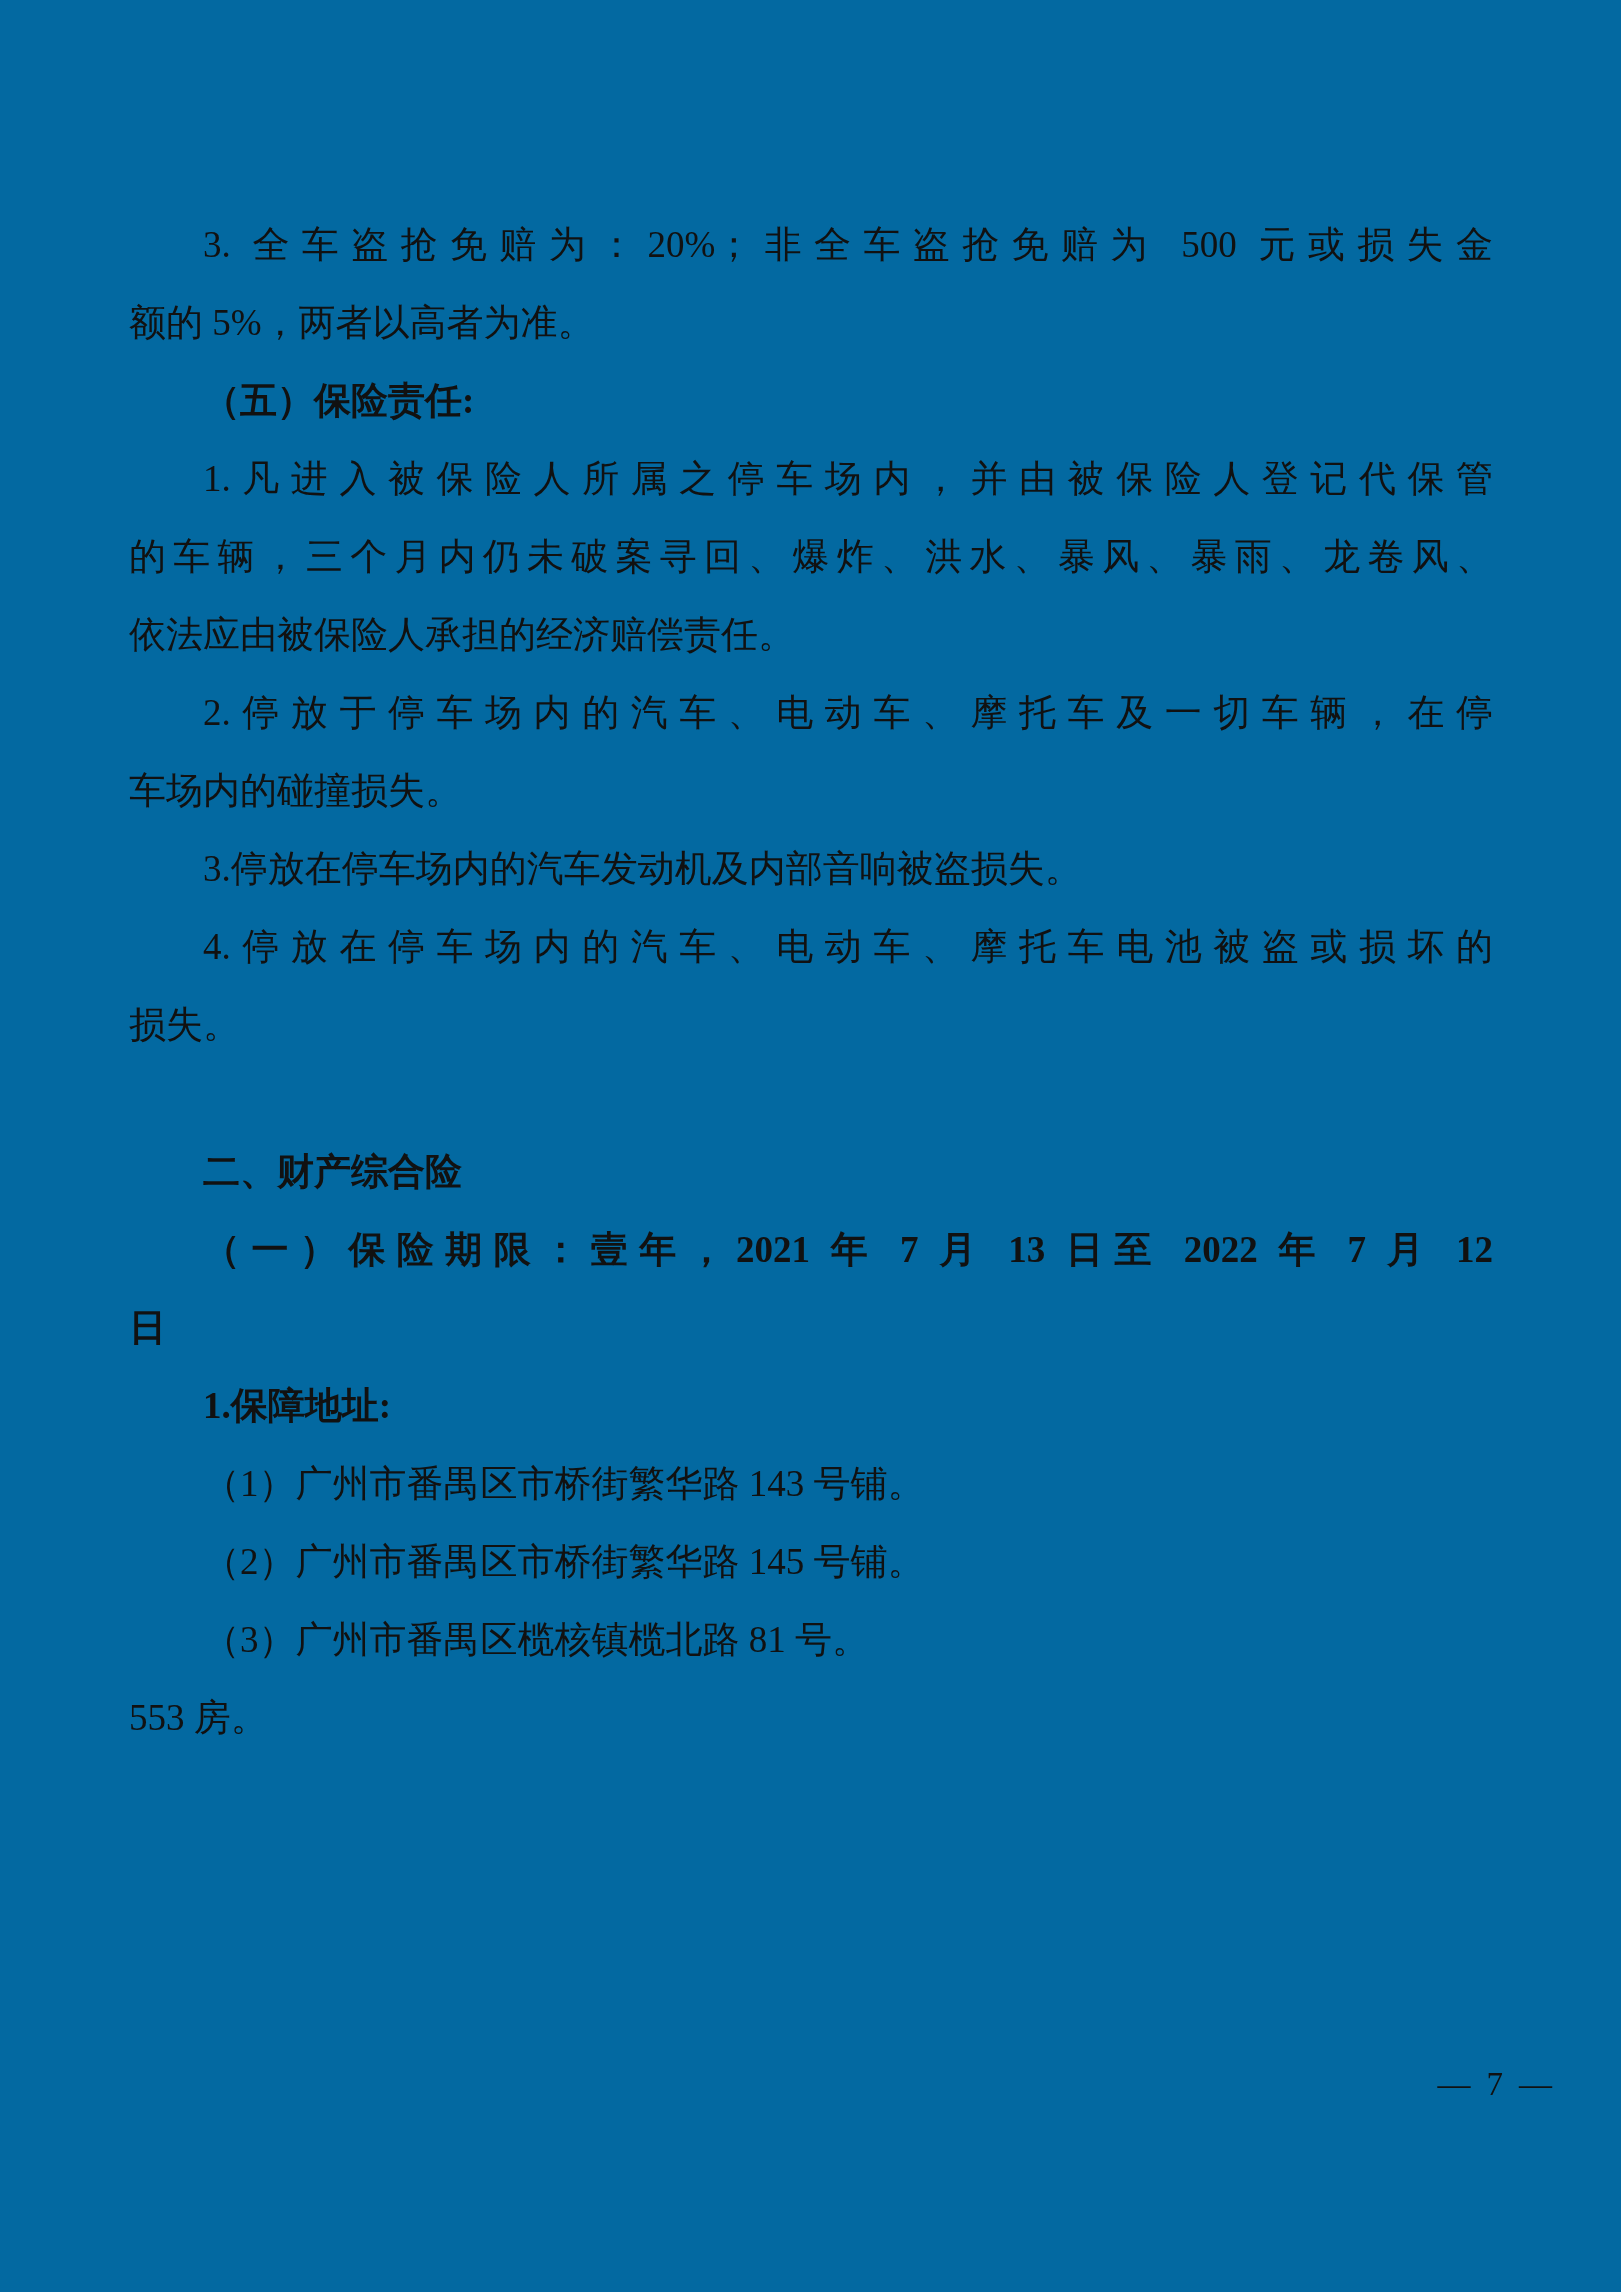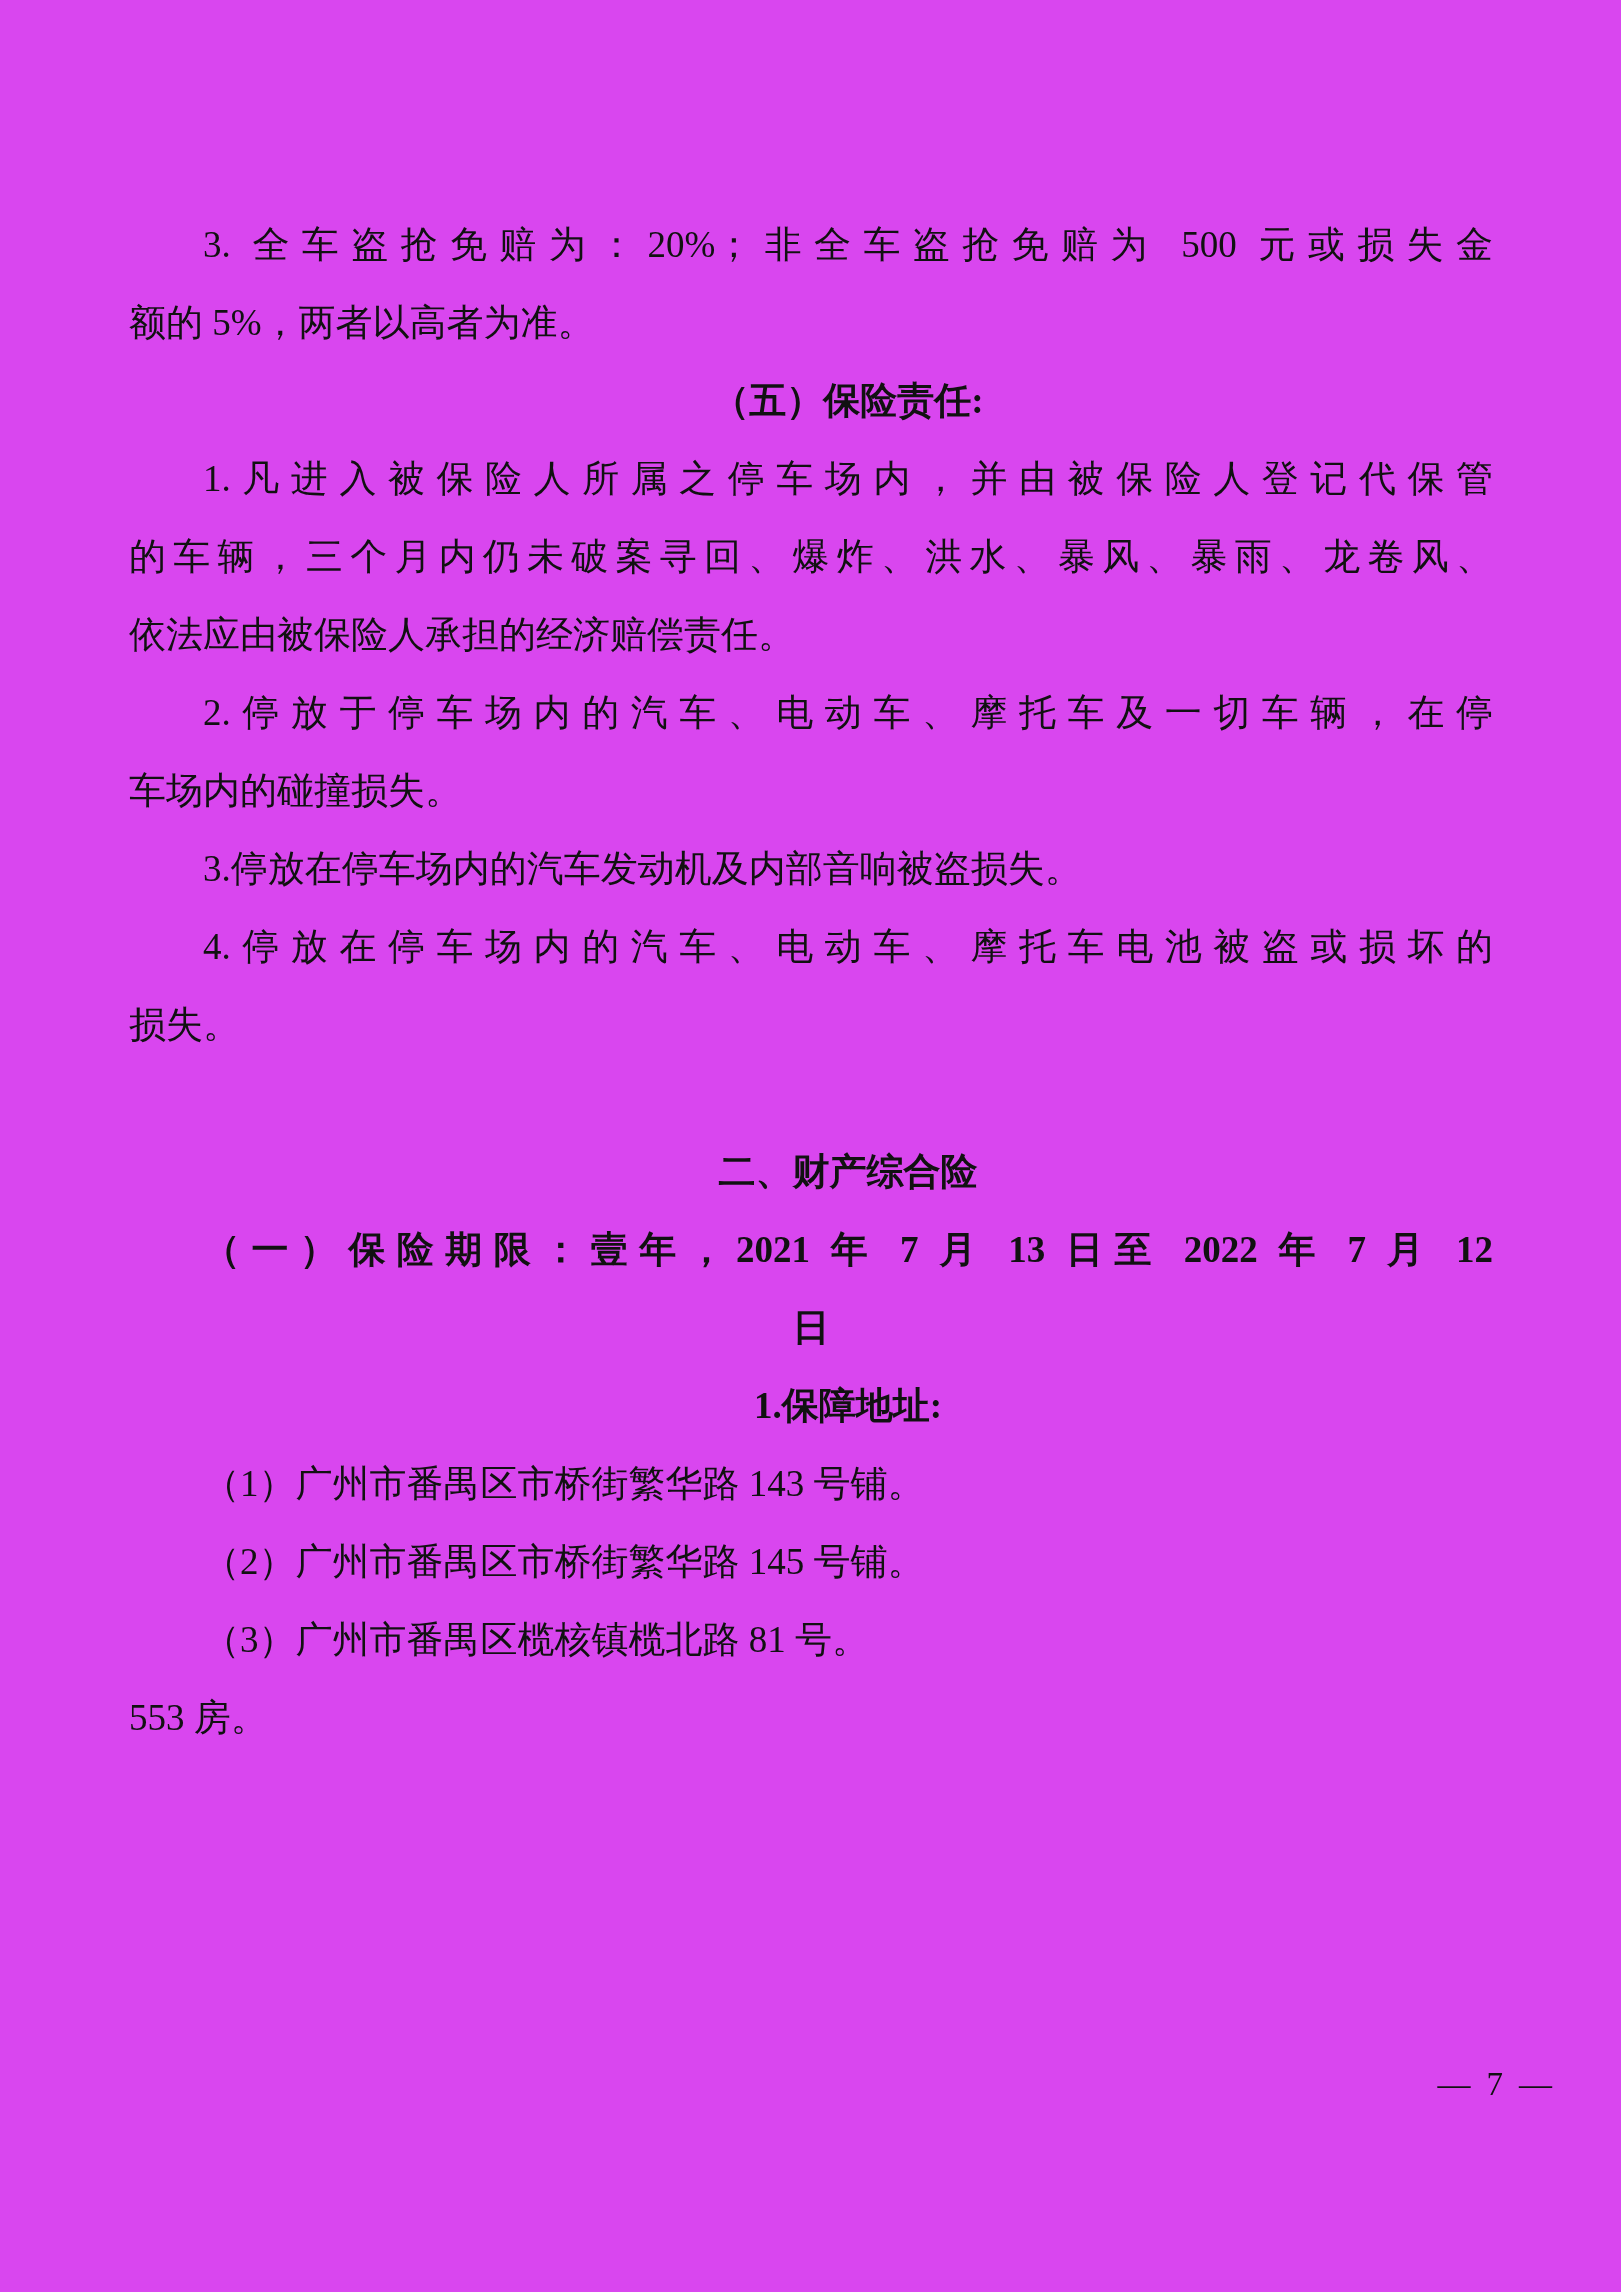--- a/index.html
+++ b/index.html
@@ -5,21 +5,21 @@
   html, body {
     margin: 0;
     padding: 0;
     background: #e8e8e8;
   }
   .page {
     position: relative;
     width: 1621px;
     height: 2293px;
     margin: 0 auto;
-    background: #d946ef;
+    background: #0369a1;
     overflow: hidden;
     font-family: "Liberation Serif", "DejaVu Serif", serif;
     color: #111111;
   }
   .content {
     position: absolute;
     top: 206px;
     left: 129px;
     width: 1364px;
   }
@@ -29,21 +29,20 @@
     height: 78px;
     white-space: nowrap;
     font-weight: normal;
     text-align: left;
   }
   .line.indent {
     text-indent: 74px;
   }
   .line.bold {
     font-weight: bold;
-    text-align: center;
   }
   .line.justify {
     white-space: normal;
     text-align: justify;
     text-align-last: justify;
   }
   .line.gap-before {
     margin-top: 69px;
   }
   .page-number {

